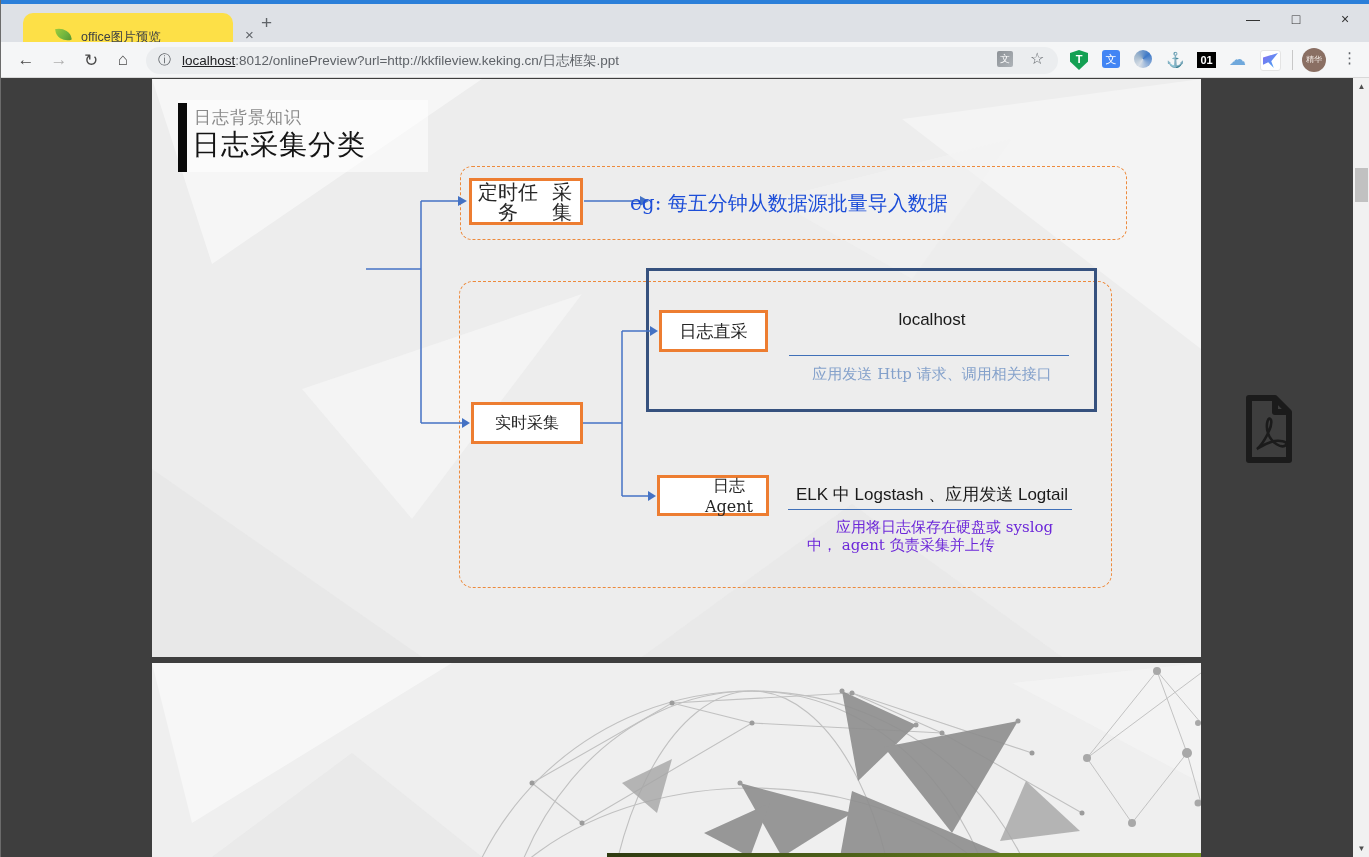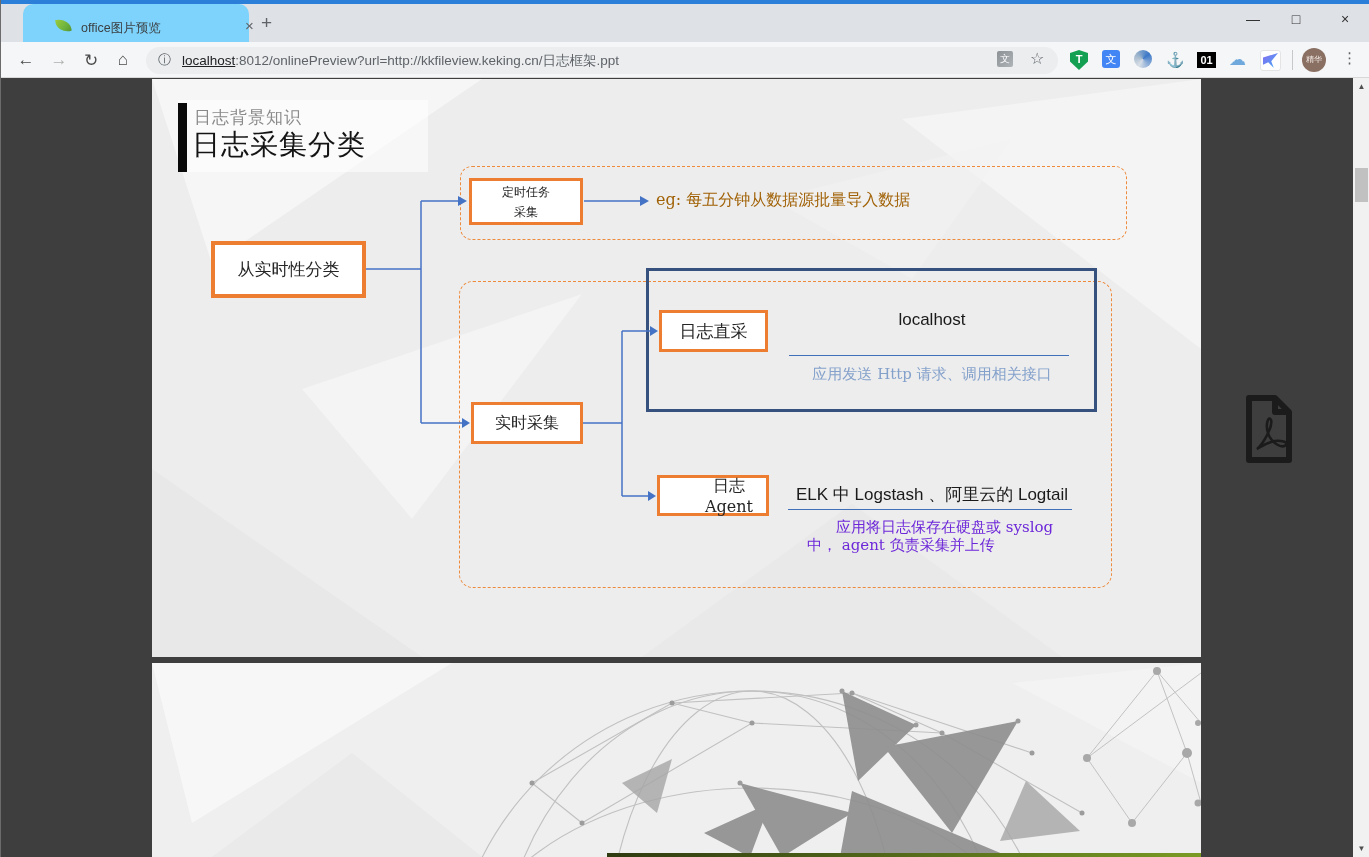--- a/index.html
+++ b/index.html
@@ -3,21 +3,21 @@
 <meta charset="utf-8">
 <style>
   html,body{margin:0;padding:0;}
   body{width:1369px;height:857px;position:relative;overflow:hidden;
        font-family:"Liberation Sans", sans-serif;background:#3E3E3E;}
   .abs{position:absolute;}
   
   #frame{width:1369px;height:857px;position:absolute;top:0;left:0;border-left:1px solid #6b6b6b;box-sizing:border-box;}
   #accent{left:0;top:0;width:1369px;height:4px;background:#2B7FD9;}
   #tabbar{left:0;top:4px;width:1369px;height:38px;background:#DEE1E6;}
-  #tab{left:22px;top:4px;width:226px;height:38px;background:#7dd3fc;border-radius:10px 10px 0 0;}
+  #tab{left:22px;top:13px;width:210px;height:38px;background:#fde047;border-radius:10px 10px 0 0;}
   #favicon{left:33px;top:15px;width:16px;height:16px;}
   .leaf{width:15px;height:13px;background:linear-gradient(135deg,#9CCB3B,#6DB33F 60%,#58952F);
         border-radius:2% 95% 10% 90%;transform:rotate(-8deg);}
   #tab-title{left:58px;top:16px;font-size:12.5px;color:#3C4043;}
   #tab-close{left:222px;top:13px;font-size:15px;color:#5F6368;cursor:default;}
   #newtab{left:260px;top:12px;font-size:19px;color:#5F6368;}
   .wbtn{top:11px;font-size:14px;color:#333;width:30px;text-align:center;}
   #toolbar{left:0;top:42px;width:1369px;height:36px;background:#F5F6F7;border-bottom:1px solid #D8D8D8;box-sizing:border-box;}
   .navico{top:50px;font-size:17px;color:#4B4B4B;width:24px;text-align:center;}
   #omnibox{left:145px;top:47px;width:912px;height:27px;background:#EBEDEF;border-radius:14px;}
@@ -59,29 +59,29 @@
   
   .serif{font-family:"DejaVu Serif","Liberation Serif",serif;}
   #title-bg{left:26px;top:21px;width:250px;height:72px;background:rgba(255,255,255,.55);}
   #title-bar{left:26px;top:24px;width:9px;height:69px;background:#0A0A0A;}
   #subtitle{left:42px;top:27px;font-size:17px;color:#8A8A8A;letter-spacing:1px;}
   #stitle{left:40px;top:47px;font-size:28px;color:#141414;font-weight:500;letter-spacing:1px;}
   .obox{background:#FFF;border:3.5px solid #ED7D31;box-sizing:border-box;
         display:flex;align-items:center;justify-content:center;text-align:center;
         color:#262626;font-size:17px;}
   #box-root{left:59px;top:162px;width:155px;height:57px;border-width:4px;}
-  #box-timed{left:317px;top:99px;width:114px;height:47px;font-size:12px;line-height:20px;flex-direction:column;}
+  #box-timed{left:317px;top:99px;width:114px;height:47px;font-size:20px;line-height:20px;flex-direction:row;}
   #box-realtime{left:319px;top:323px;width:112px;height:42px;font-size:16px;}
   #box-direct{left:507px;top:231px;width:109px;height:42px;}
   #box-agent{left:505px;top:396px;width:112px;height:41px;font-size:16px;padding-left:32px;}
   .dashed{border:1.5px dashed #ED8A3C;box-sizing:border-box;}
   #dash-top{left:308px;top:87px;width:667px;height:74px;border-radius:12px;}
   #dash-bot{left:307px;top:202px;width:653px;height:307px;border-radius:14px;}
   #blue-rect{left:494px;top:189px;width:451px;height:144px;border:3px solid #36517E;box-sizing:border-box;}
-  #eg-text{left:504px;top:111px;font-size:16px;color:#a16207;}
+  #eg-text{left:478px;top:111px;font-size:20px;color:#1d4ed8;}
   #direct-main{left:630px;top:229px;width:300px;text-align:center;font-size:17px;line-height:24px;color:#1A1A1A;}
   #u-direct{left:637px;top:276px;width:280px;border-top:1.5px solid #4070B8;}
   #direct-sub{left:630px;top:286px;width:300px;text-align:center;font-size:15px;color:#84A1CB;}
   #agent-main{left:618px;top:404px;width:324px;text-align:center;font-size:17px;color:#1A1A1A;}
   #u-agent{left:636px;top:430px;width:284px;border-top:1.5px solid #4070B8;}
   #agent-sub{left:655px;top:439px;width:300px;font-size:15px;line-height:18px;color:#6d28d9;}
   #agent-sub .l1{padding-left:29px;}
   svg{display:block;}
 </style>
 </head>
@@ -172,36 +172,35 @@
         </g>
         <g fill="#4472C4">
           <polygon points="306,117 315,122 306,127"></polygon>
           <polygon points="310,339 318,344 310,349"></polygon>
           <polygon points="488,117 497,122 488,127"></polygon>
           <polygon points="498,247 506,252 498,257"></polygon>
           <polygon points="496,412 504,417 496,422"></polygon>
         </g>
       </svg>
 
-      <div id="box-root" class="abs obox serif">从实时性分类</div>
       <div id="box-timed" class="abs obox serif">
         <span>定时任务</span>
         <span>采集</span>
       </div>
       <div id="box-realtime" class="abs obox serif">实时采集</div>
       <div id="box-direct" class="abs obox serif">日志直采</div>
       <div id="box-agent" class="abs obox serif">日志 Agent</div>
 
       <div id="eg-text" class="abs serif">eg: 每五分钟从数据源批量导入数据</div>
       <div id="direct-main" class="abs">
         <div>localhost</div>
       </div>
       <div id="u-direct" class="abs"></div>
       <div id="direct-sub" class="abs serif">应用发送 Http 请求、调用相关接口</div>
-      <div id="agent-main" class="abs">ELK 中 Logstash 、阿里云的 Logtail</div>
+      <div id="agent-main" class="abs">ELK 中 Logstash 、应用发送 Logtail</div>
       <div id="u-agent" class="abs"></div>
       <div id="agent-sub" class="abs serif">
         <div class="l1">应用将日志保存在硬盘或 syslog</div>
         <div>中， agent 负责采集并上传</div>
       </div>
     </div>
 
     <div id="slide2" class="abs">
       <svg width="1049" height="194">
         <defs>

